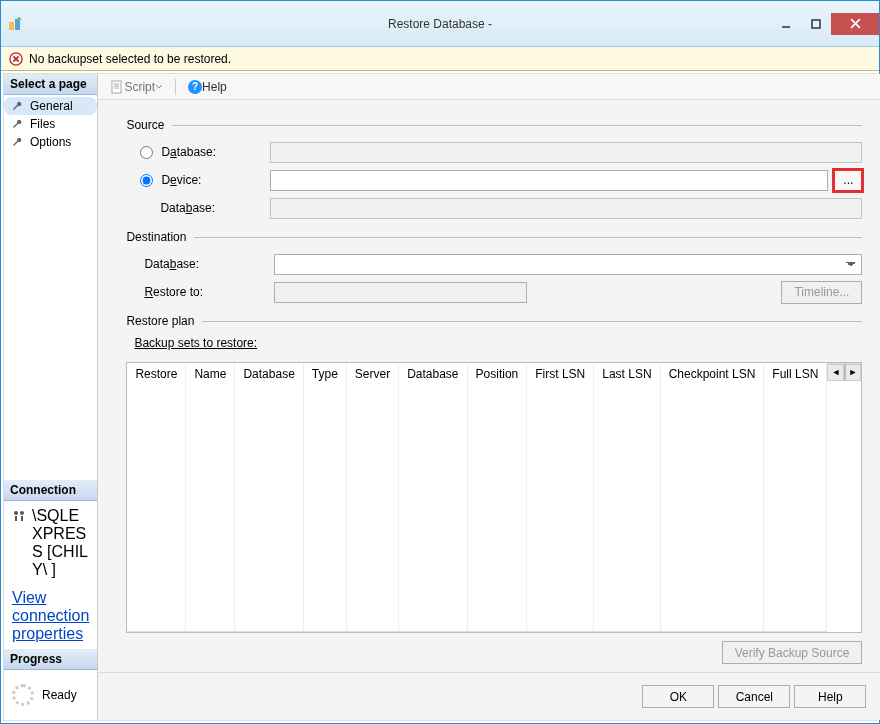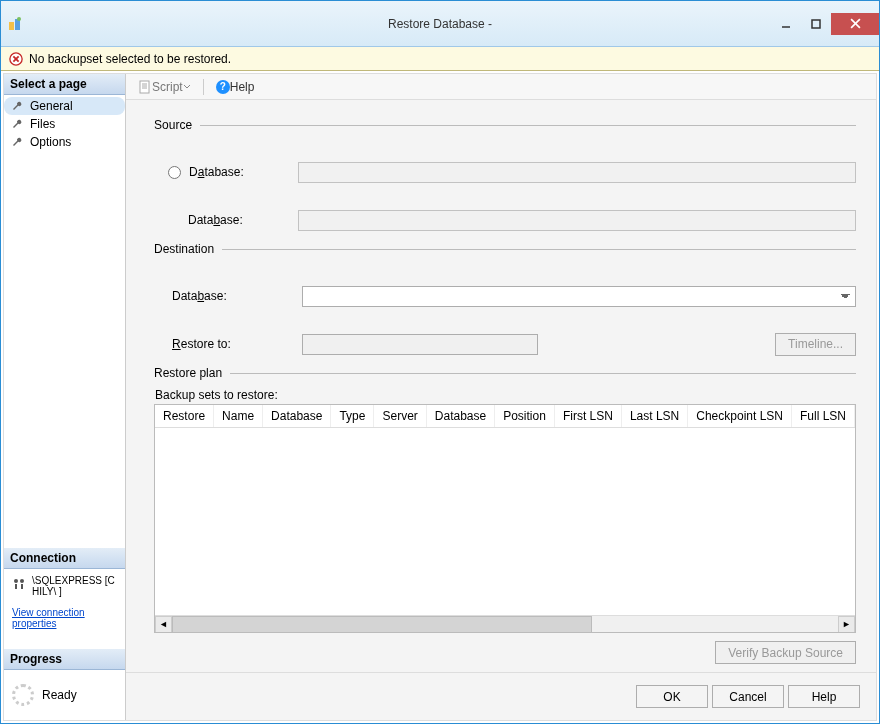--- a/index.html
+++ b/index.html
@@ -16,47 +16,47 @@
 .notice-icon { width: 14px; height: 14px; }
 .content { flex: 1; display: flex; border: 1px solid #ddd; margin: 2px; }
 .sidebar { width: 202px; display: flex; flex-direction: column; border-right: 1px solid #ccc; }
 .side-section-header { background: linear-gradient(#e3edf7,#c6d8ee); font-weight: bold; padding: 3px 6px; border-bottom: 1px solid #9bb6d6; font-size: 12px; }
 .side-body { background: #fff; flex: 0 0 auto; }
 .page-list { padding: 2px 0; }
 .page-item { display: flex; align-items: center; gap: 6px; padding: 2px 8px; cursor: pointer; }
 .page-item.selected { background: #d7e8f8; border-radius: 8px; }
 .wrench { width: 12px; height: 12px; }
 .side-spacer { flex: 1; background: #fff; }
-.conn-body { padding: 6px 8px; font-size: 10px; background: #fff; min-height: 80px; }
+.conn-body { padding: 6px 8px; font-size: 16px; background: #fff; min-height: 80px; }
 .conn-row { display: flex; gap: 6px; align-items: flex-start; }
 .conn-icon { width: 14px; height: 14px; margin-top: 2px; flex-shrink: 0; }
 .link { color: #0046cc; text-decoration: underline; cursor: pointer; display: inline-block; margin-top: 10px; }
 .progress-body { padding: 8px; background: #fff; display: flex; align-items: center; gap: 8px; min-height: 50px; }
 .spinner { width: 22px; height: 22px; border: 3px dotted #ccc; border-radius: 50%; }
 .main { flex: 1; display: flex; flex-direction: column; background: #f4f4f4; }
 .toolbar { height: 26px; background: #f7f7f7; border-bottom: 1px solid #ddd; display: flex; align-items: center; padding: 0 6px; gap: 4px; }
 .tool-btn { display: flex; align-items: center; padding: 2px 6px; color: #777; }
 .tool-sep { width: 1px; height: 16px; background: #ccc; margin: 0 2px; }
 .help-icon { width: 14px; height: 14px; border-radius: 50%; background: #1e90ff; color: #fff; display: inline-flex; align-items: center; justify-content: center; font-weight: bold; font-size: 10px; }
 .form-area { flex: 1; padding: 12px 20px 8px 28px; overflow: hidden; display: flex; flex-direction: column; }
 .group-label { display: flex; align-items: center; gap: 8px; margin: 6px 0 8px 0; font-size: 12px; }
 .group-label .line { flex: 1; height: 1px; background: #bbb; }
-.form-row { display: flex; align-items: center; margin: 20px 0 4px 14px; min-height: 24px; }
+.form-row { display: flex; align-items: center; margin: 0 0 4px 14px; min-height: 24px; }
 .form-row .lbl { width: 130px; display: flex; align-items: center; gap: 6px; }
 .form-row .ctrl { flex: 1; display: flex; align-items: center; gap: 6px; }
 input[type=radio] { margin-right: 2px; }
 .textbox, .combo { height: 21px; border: 1px solid #adadad; background: #fff; padding: 0 4px; font-size: 12px; width: 100%; }
 .textbox:disabled, .combo:disabled { background: #f0f0f0; color: #888; }
 .combo { appearance: none; background-image: linear-gradient(45deg, transparent 50%, #666 50%), linear-gradient(-45deg, transparent 50%, #666 50%); background-repeat: no-repeat; background-position: right 10px center, right 5px center; background-size: 5px 5px; }
 .browse-btn { width: 28px; height: 21px; border: 1px solid #adadad; background: #f8f8f8; display: flex; align-items: center; justify-content: center; font-size: 12px; cursor: pointer; }
 .browse-highlight { outline: 3px solid #e03030; outline-offset: -1px; }
 .btn { height: 23px; padding: 0 12px; border: 1px solid #adadad; background: #f4f4f4; font-size: 12px; cursor: pointer; }
 .btn:disabled { color: #999; background: #f0f0f0; }
 .indent-sub { margin-left: 34px; }
-.table-wrap { border: 1px solid #bbb; background: #fff; margin-top: 2px; flex: 1; display: flex; flex-direction: column; overflow: hidden; }
+.table-wrap { border: 1px solid #bbb; background: #fff; margin-top: 12px; flex: 1; display: flex; flex-direction: row; overflow: hidden; }
 .table-head { display: flex; background: #fff; border-bottom: 1px solid #ddd; }
 .table-head .th { padding: 4px 8px; border-right: 1px solid #eee; white-space: nowrap; font-size: 12px; }
 .table-body { flex: 1; }
 .hscroll { height: 17px; background: #f0f0f0; display: flex; align-items: center; border-top: 1px solid #ddd; }
 .hscroll .arrow { width: 17px; height: 17px; background: #eaeaea; border: 1px solid #ccc; display: flex; align-items: center; justify-content: center; font-size: 9px; }
 .hscroll .track { flex: 1; height: 17px; position: relative; }
 .hscroll .thumb { position: absolute; left: 0; width: 63%; top: 0; bottom: 0; background: #d4d4d4; border: 1px solid #bbb; }
 .verify-row { display: flex; justify-content: flex-end; margin-top: 8px; }
 .footer { height: 48px; border-top: 1px solid #ddd; background: #f4f4f4; display: flex; align-items: center; justify-content: flex-end; gap: 4px; padding: 0 16px; }
 .footer .btn { min-width: 72px; }
@@ -175,20 +175,30 @@
 
         <div class="form-row">
           <div class="lbl">
               <input type="radio" name="src" style="">
               <span>D<span class="underline-key">a</span>tabase:</span>
             </div>
           <div class="ctrl">
               <select class="combo" disabled=""></select>
             </div>
         </div>
+        <div class="form-row">
+          <div class="lbl">
+              <input type="radio" name="src" checked="" style="">
+              <span>D<span class="underline-key">e</span>vice:</span>
+            </div>
+          <div class="ctrl">
+            <input class="textbox" type="text" style="flex: 1 1 0%;">
+            <button class="browse-btn browse-highlight">...</button>
+          </div>
+        </div>
         <div class="form-row indent-sub">
           <div class="lbl" style="width:110px;">
               <span>Data<span class="underline-key">b</span>ase:</span>
             </div>
           <div class="ctrl">
               <select class="combo" disabled=""></select>
             </div>
         </div>
 
         <div class="group-label">
@@ -211,21 +221,21 @@
             <input class="textbox" type="text" disabled="" style="flex: 1 1 0%; max-width: 350px;">
             <div style="flex:1;"></div>
             <button class="btn" disabled=""><span>Timeline...</span></button>
           </div>
         </div>
 
         <div class="group-label">
             <span>Restore plan</span>
             <div class="line"></div>
           </div>
-        <div style="margin-left:1px;"><span>Backup sets to restore:</span></div>
+        <div style="margin-left:8px;text-decoration:underline;"><span>Backup sets to restore:</span></div>
         <div class="table-wrap">
           <div class="table-head">
             <div class="th">Restore</div>
             <div class="th">Name</div>
             <div class="th">Database</div>
             <div class="th">Type</div>
             <div class="th">Server</div>
             <div class="th">Database</div>
             <div class="th">Position</div>
             <div class="th">First LSN</div>

